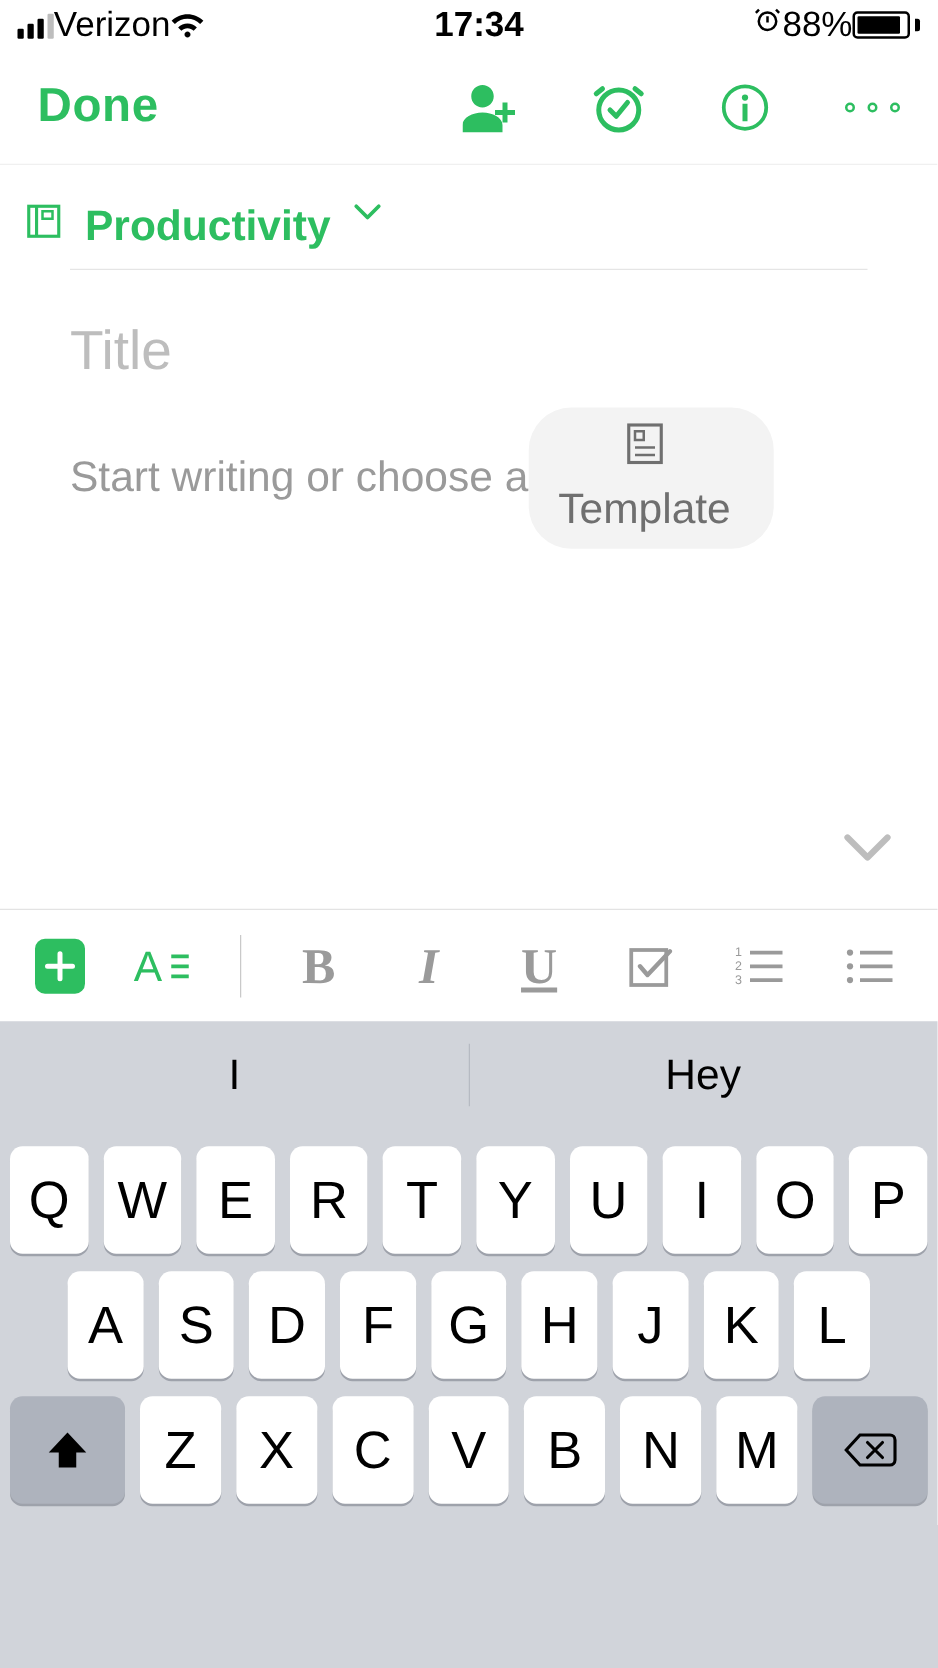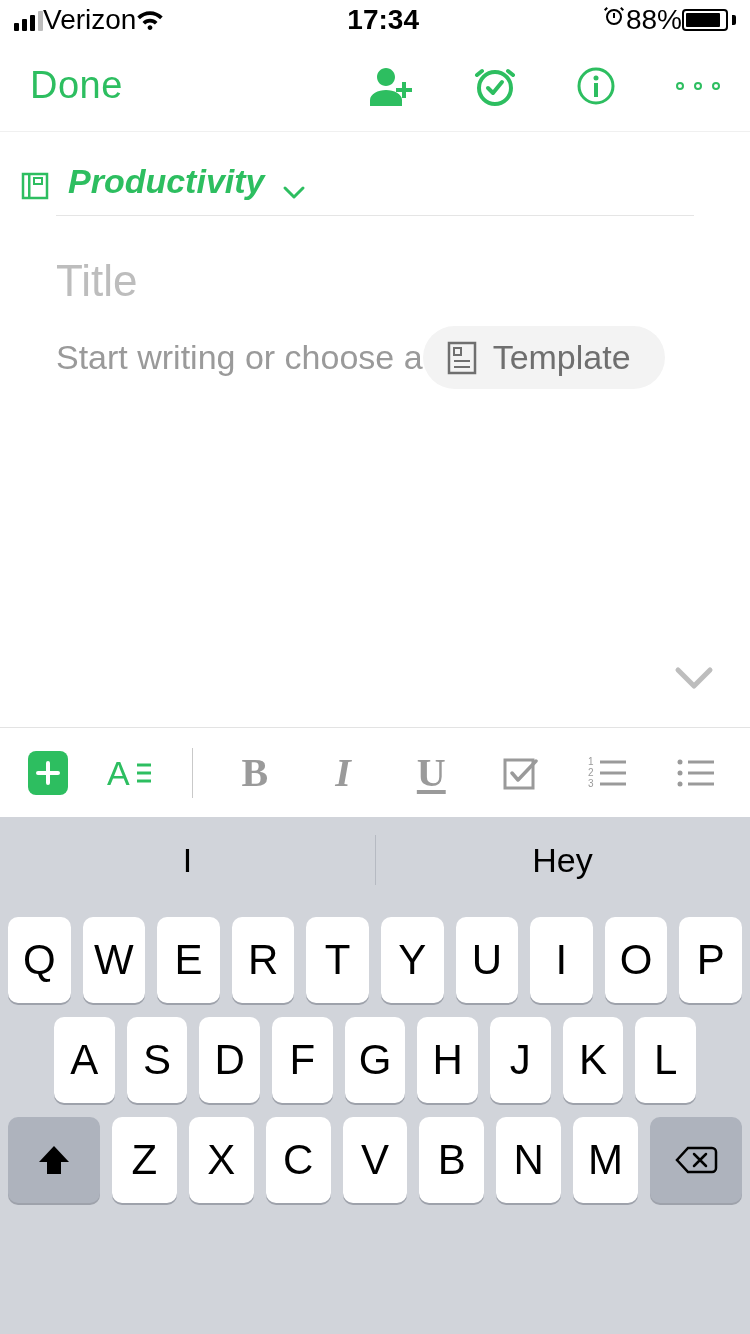--- a/index.html
+++ b/index.html
@@ -13,42 +13,42 @@
   .signal-bars span { width:5px; background:#000; display:block; border-radius:1px;}
   .signal-bars span.dim { background:#bdbdbd; }
   .wifi-icon svg { display:block; }
   .battery { display:flex; align-items:center; gap:4px;}
   .battery-body { width:46px; height:22px; border:2px solid #000; border-radius:4px; position:relative; }
   .battery-fill { position:absolute; top:2px; left:2px; bottom:2px; width:82%; background:#000; border-radius:1px;}
   .battery-tip { width:4px; height:10px; background:#000; border-radius:0 2px 2px 0; }
 
   
   .nav-bar { height: 92px; display:flex; align-items:center; padding: 0 30px; border-bottom:1px solid #f0f0f0; }
-  .nav-done { color:#2dbe60; font-size:38px; font-weight:400; letter-spacing:0.5px; }
+  .nav-done { color:#2dbe60; font-size:38px; font-weight:700; letter-spacing:0.5px; }
   .nav-spacer { flex:1; }
   .nav-icons { display:flex; align-items:center; gap:60px; }
   .nav-icon { color:#2dbe60; }
   .nav-icon svg { display:block; }
   .more-dots { display:flex; gap:10px; }
   .more-dots span { width:8px; height:8px; border:2px solid #2dbe60; border-radius:50%; }
 
   
-  .notebook-row { display:flex; align-items:flex-end; gap:18px; padding: 30px 20px 14px 20px; color:#2dbe60; font-size:34px; font-weight:600;font-style:italic; }
+  .notebook-row { display:flex; align-items:flex-start; gap:18px; padding: 30px 20px 14px 20px; color:#2dbe60; font-size:34px; font-weight:600; }
   .notebook-row svg { display:block; }
 
   
   .thin-divider { margin-left:56px; margin-right:56px; height:1px; background:#e5e5e5; }
 
   
   .note-body { padding: 40px 56px 0 56px; }
   .title-input { width:100%; border:none; outline:none; font-size:44px; color:#bdbdbd; }
   .title-input::placeholder { color:#bdbdbd; }
   .body-row { display:flex; align-items:center; margin-top:20px; }
   .body-placeholder { color:#9a9a9a; font-size:34px; }
-  .template-chip { display:flex; align-items:center; gap:16px; background:#f3f3f3; border-radius:34px; padding:12px 34px 12px 24px; color:#6f6f6f; font-size:34px; }
+  .template-chip { display:flex; align-items:center; gap:16px; background:#f3f3f3; border-radius:34px; padding:12px 34px 12px 24px; color:#6f6f6f; font-size:34px;flex-direction:column; }
   .template-chip svg { display:block; }
 
   
   .collapse { position:absolute; right:34px; top:664px; color:#bdbdbd; }
 
   
   .fmt-bar { position:absolute; top:727px; left:0; right:0; height:90px; border-top:1px solid #e3e3e3; background:#fff; display:flex; align-items:center; padding: 0 28px; gap:36px; }
   .fmt-add { width:44px; height:44px; background:#2dbe60; border-radius:8px; display:flex; align-items:center; justify-content:center; color:#fff; font-size:36px; font-weight:700; }
   .fmt-icon { color:#9a9a9a; display:flex; align-items:center; justify-content:center; width:58px; }
   .fmt-icon.green { color:#2dbe60; }

